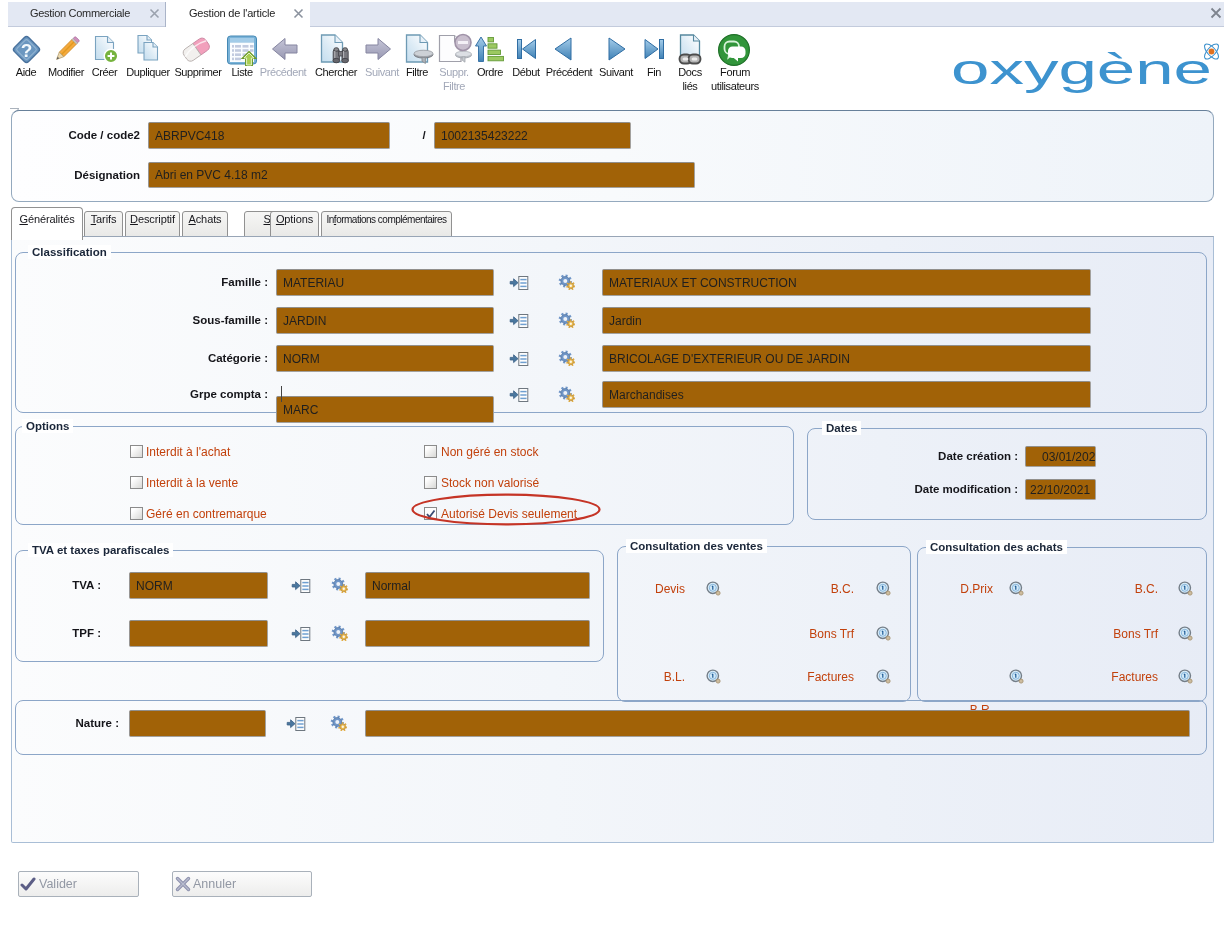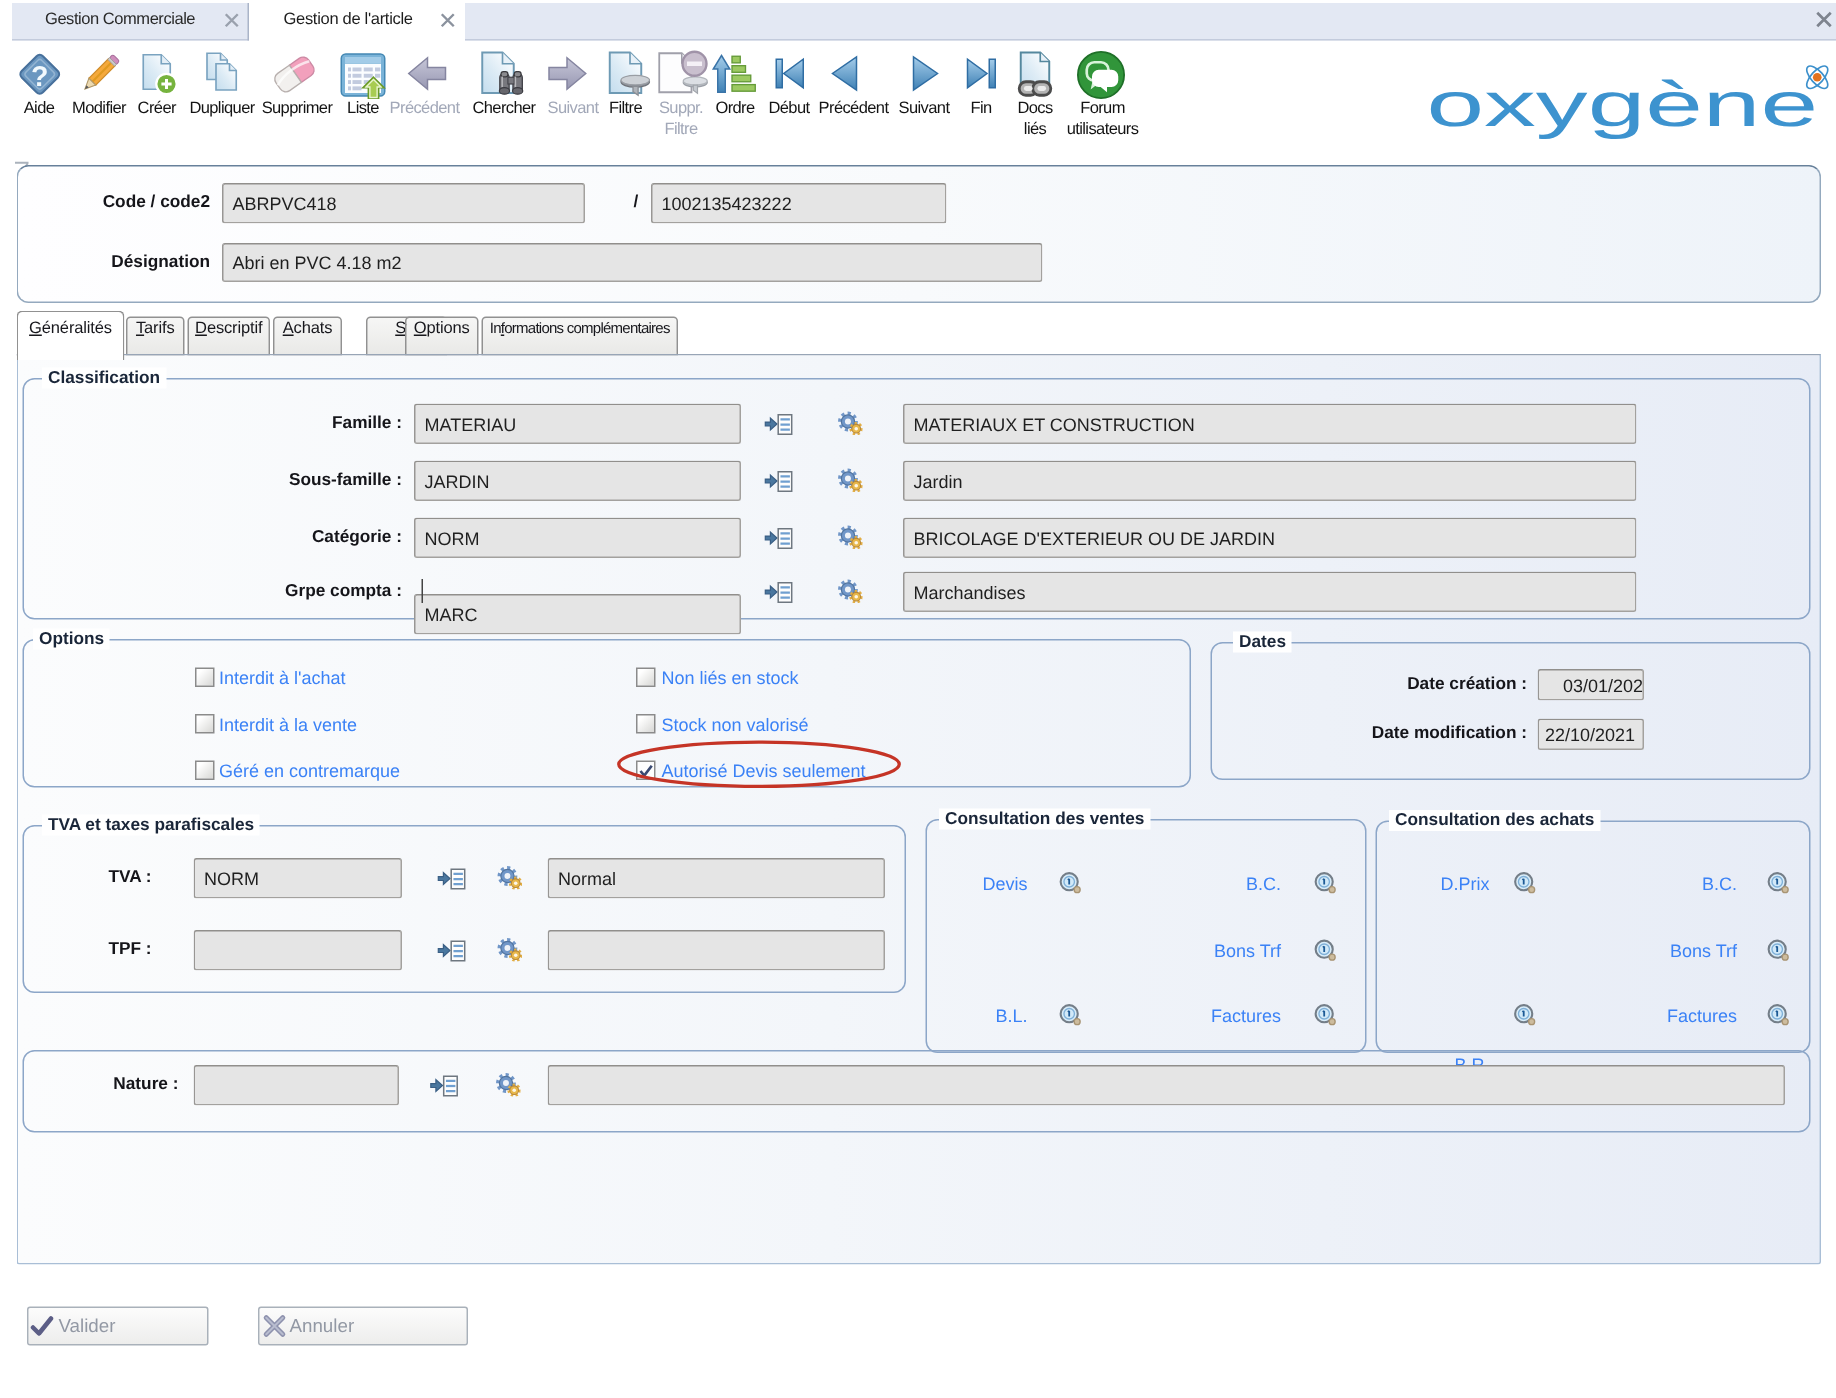--- a/index.html
+++ b/index.html
@@ -1,22 +1,22 @@
 <!DOCTYPE html>
 <html><head><meta charset="utf-8">
 <style>
 html,body{margin:0;padding:0;background:#fff;}
 #root{position:relative;width:1224px;height:932px;background:#fff;font-family:"Liberation Sans",sans-serif;overflow:hidden;}
 .abs{position:absolute;}
-.in{position:absolute;box-sizing:border-box;background:#e5e5e5;border:1px solid #a3a19e;border-top-color:#918f8c;border-left-color:#989694;border-radius:2px;font:12px "Liberation Sans",sans-serif;color:#1f1f1f;white-space:nowrap;overflow:hidden;padding-left:6px;display:flex;align-items:center;}
+.in{position:absolute;box-sizing:border-box;background:#a16207;border:1px solid #a3a19e;border-top-color:#918f8c;border-left-color:#989694;border-radius:2px;font:12px "Liberation Sans",sans-serif;color:#1f1f1f;white-space:nowrap;overflow:hidden;padding-left:6px;display:flex;align-items:center;}
 .lb{position:absolute;font:bold 11.5px "Liberation Sans",sans-serif;color:#15151a;text-align:right;white-space:nowrap;}
 .grp{position:absolute;border:1px solid #8ca6c8;border-radius:8px;box-sizing:border-box;}
 .leg{position:absolute;top:-8px;font:bold 11.5px "Liberation Sans",sans-serif;color:#1a2639;background:#fff;padding:0 4px;white-space:nowrap;line-height:14px;}
 .cb{position:absolute;width:13px;height:13px;box-sizing:border-box;background:linear-gradient(135deg,#ffffff 20%,#dcdcda 90%);border:1px solid #8b8b8b;}
-.cl{position:absolute;font:12px "Liberation Sans",sans-serif;color:#3b82f6;white-space:nowrap;}
+.cl{position:absolute;font:12px "Liberation Sans",sans-serif;color:#c2410c;white-space:nowrap;}
 .tl{position:absolute;font:11px "Liberation Sans",sans-serif;letter-spacing:-0.4px;color:#141414;text-align:center;white-space:nowrap;line-height:13.5px;}
 .tld{color:#a2a8b8;}
 .itab{position:absolute;top:211px;height:26px;box-sizing:border-box;background:linear-gradient(#f6f6f5,#e9e9e7);border:1px solid #919191;border-radius:3px 3px 0 0;font:11px "Liberation Sans",sans-serif;letter-spacing:-0.1px;color:#17171c;text-align:center;line-height:15px;}
 u{text-decoration:underline;}
 </style></head>
 <body>
 <div id="root">
 
 <div class="abs" style="left:8px;top:2px;width:1216px;height:25px;background:#e3e8f3;border-bottom:1px solid #c3cbdc;box-sizing:border-box;"></div>
 <div class="abs" style="left:165px;top:2px;width:1px;height:25px;background:#aab4c8;"></div>
@@ -298,21 +298,21 @@
 <div class="grp" style="left:15px;top:426px;width:779px;height:99px;">
   <div class="leg" style="left:6px;">Options</div>
 </div>
 <div class="cb" style="left:130px;top:445px;"></div>
 <div class="cl" style="left:146px;top:445px;">Interdit à l'achat</div>
 <div class="cb" style="left:130px;top:476px;"></div>
 <div class="cl" style="left:146px;top:476px;">Interdit à la vente</div>
 <div class="cb" style="left:130px;top:507px;"></div>
 <div class="cl" style="left:146px;top:507px;">Géré en contremarque</div>
 <div class="cb" style="left:424px;top:445px;"></div>
-<div class="cl" style="left:441px;top:445px;">Non liés en stock</div>
+<div class="cl" style="left:441px;top:445px;">Non géré en stock</div>
 <div class="cb" style="left:424px;top:476px;"></div>
 <div class="cl" style="left:441px;top:476px;">Stock non valorisé</div>
 <div class="cb" style="left:424px;top:507px;background:#fdfdfd;"></div>
 <svg class="abs" style="left:425px;top:508px" width="12" height="12">
       <path d="M2 6 L4.5 9 L9.5 2.5" stroke="#3a4a72" stroke-width="1.8" fill="none"></path>
     </svg>
 <div class="cl" style="left:441px;top:507px;">Autorisé Devis seulement</div>
 <svg class="abs" style="left:410px;top:493px" width="194" height="34">
       <ellipse cx="96" cy="16.5" rx="93.5" ry="14.8" fill="none" stroke="#c53426" stroke-width="2.2"></ellipse>
     </svg>

